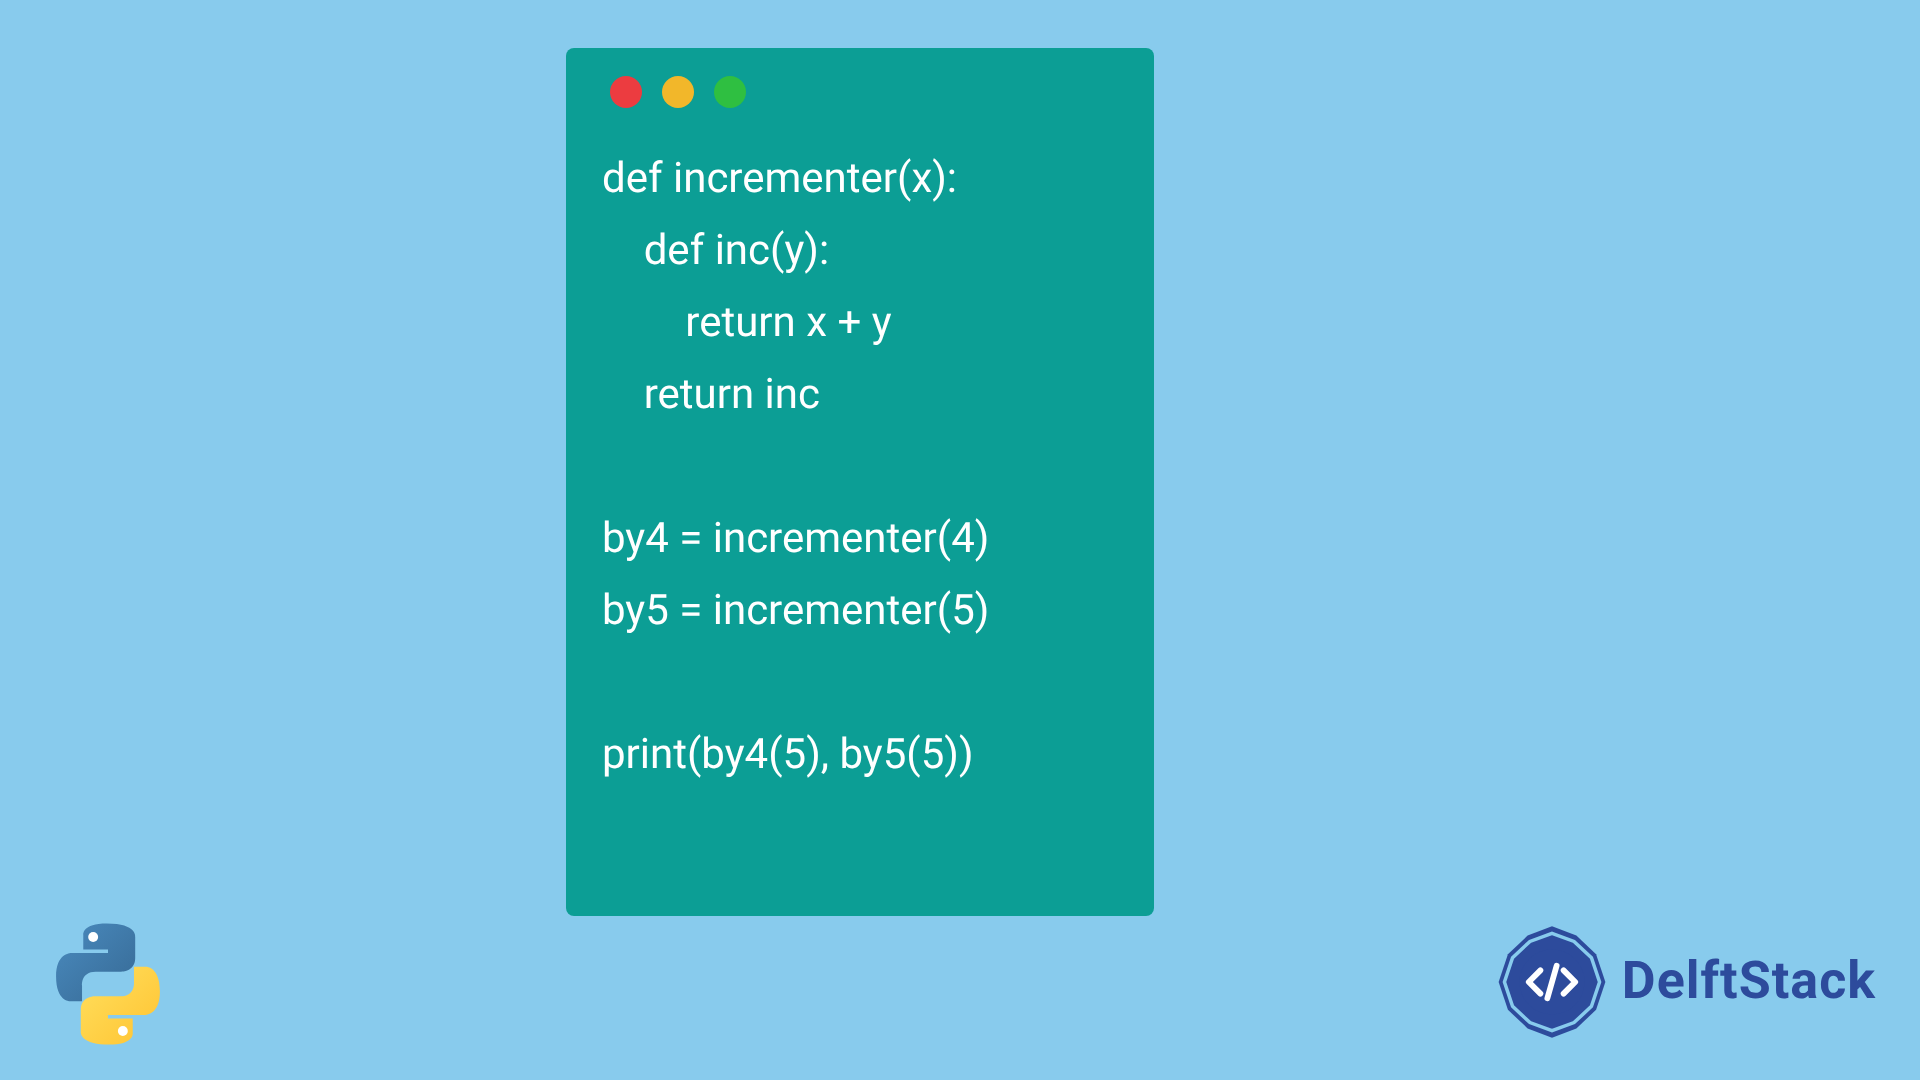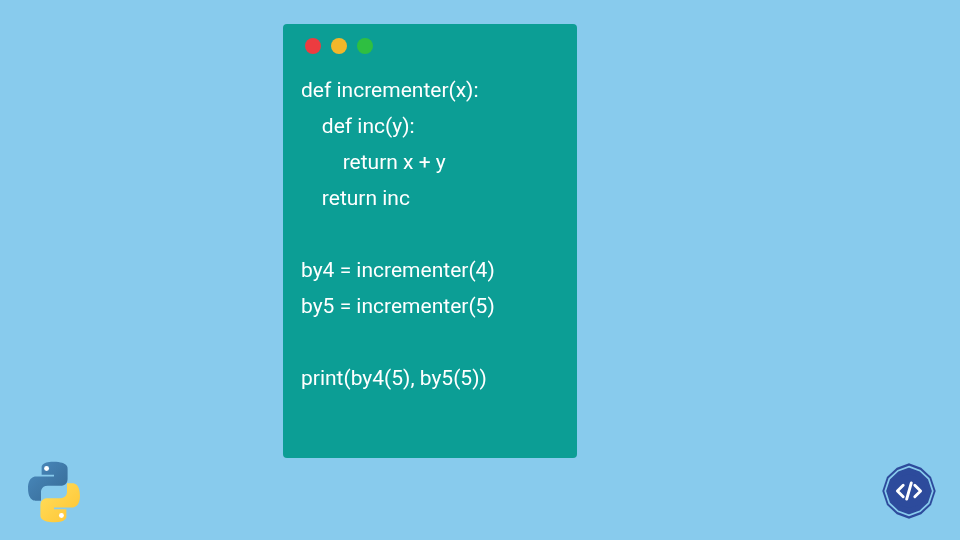--- a/index.html
+++ b/index.html
@@ -108,13 +108,14 @@
     <g stroke="#88cbed" stroke-width="3" fill="none">
       <polygon points="50,8 69,15 84,29 91,50 84,71 69,85 50,92 31,85 16,71 9,50 16,29 31,15"></polygon>
     </g>
     <circle cx="50" cy="50" r="28" fill="#2d4b9c"></circle>
     <g stroke="#ffffff" stroke-width="5" fill="none" stroke-linecap="round" stroke-linejoin="round">
       <polyline points="40,40 30,50 40,60"></polyline>
       <polyline points="60,40 70,50 60,60"></polyline>
       <line x1="54" y1="36" x2="46" y2="64"></line>
     </g>
   </svg>
+  <span class="brand-text">DelftStack</span>
 </div>
 
 </body></html>

